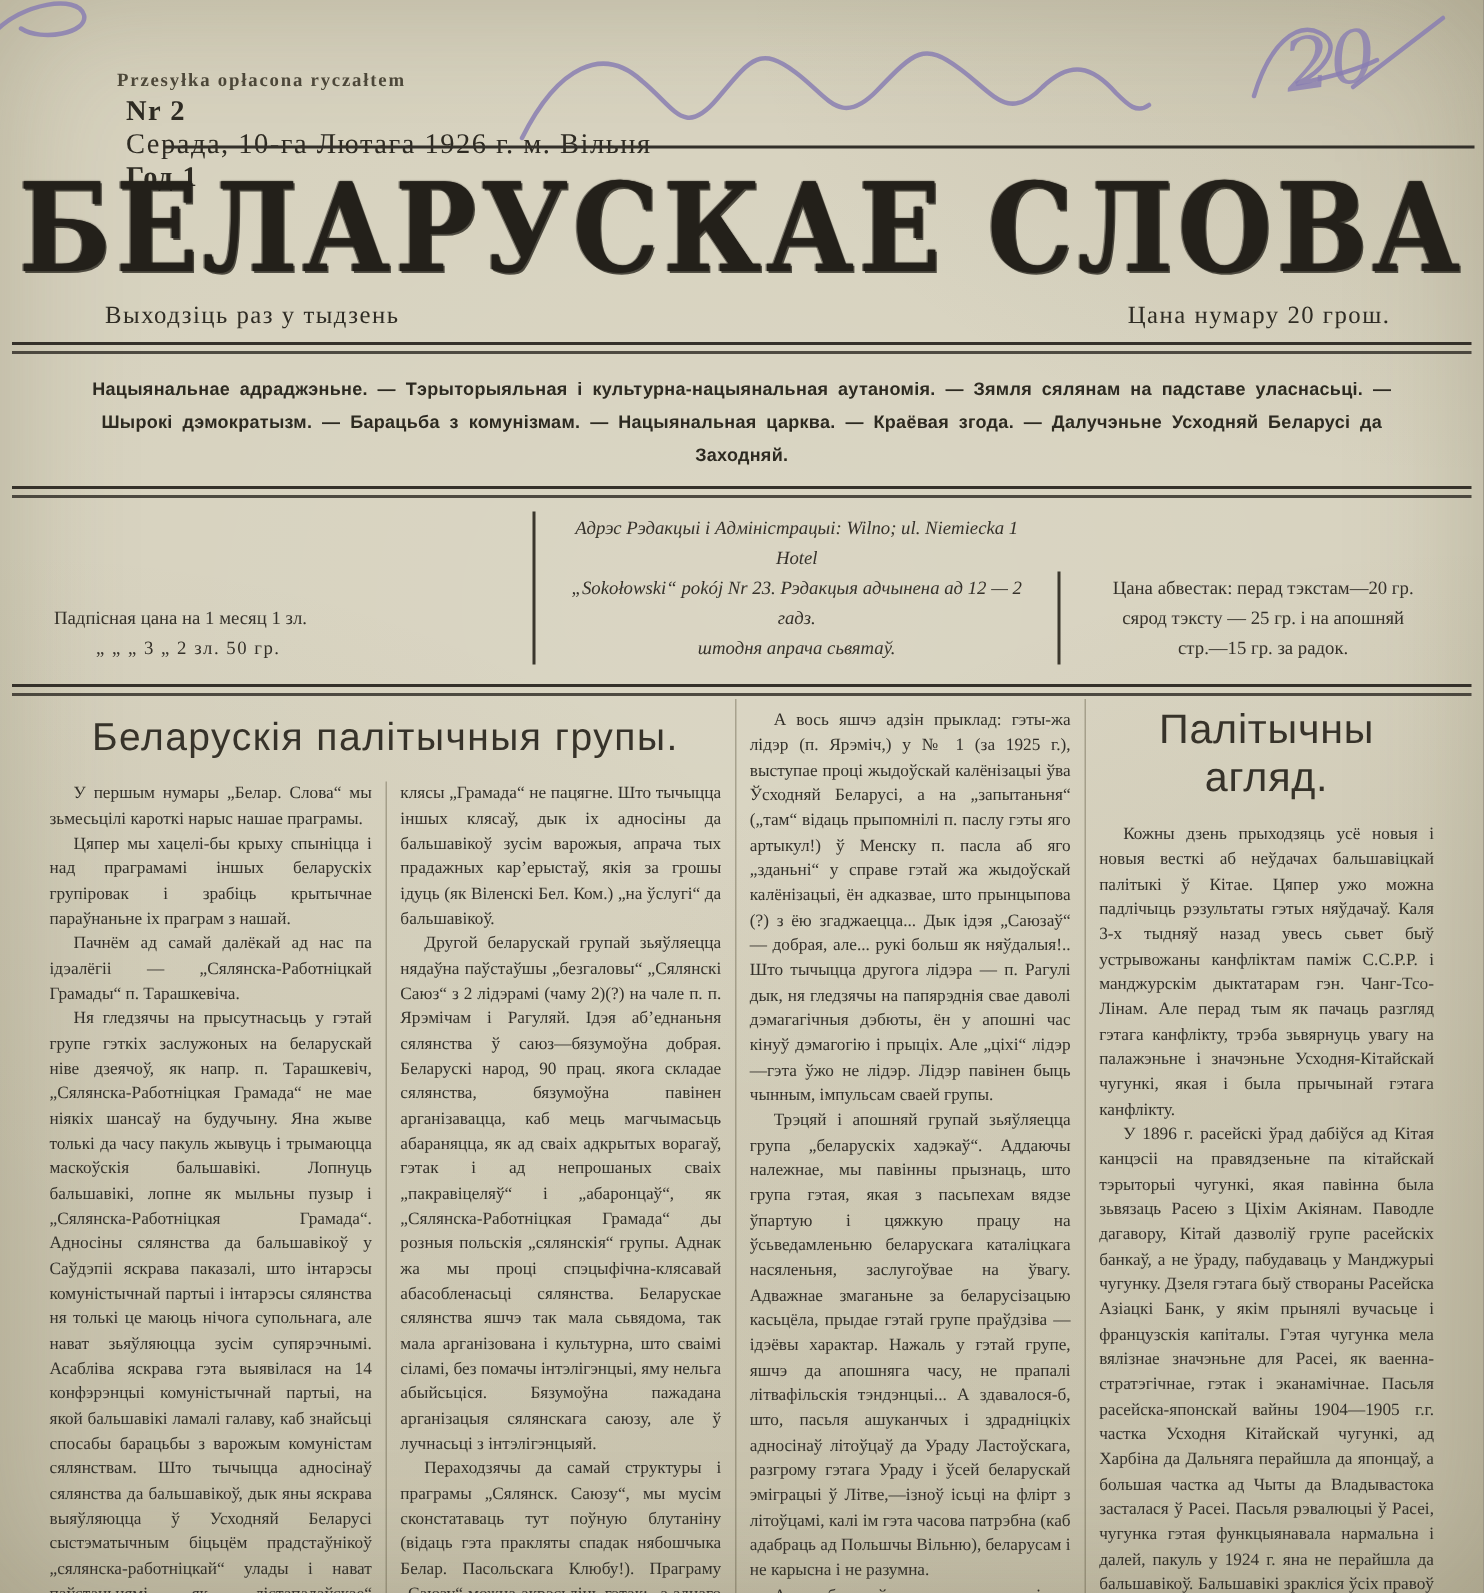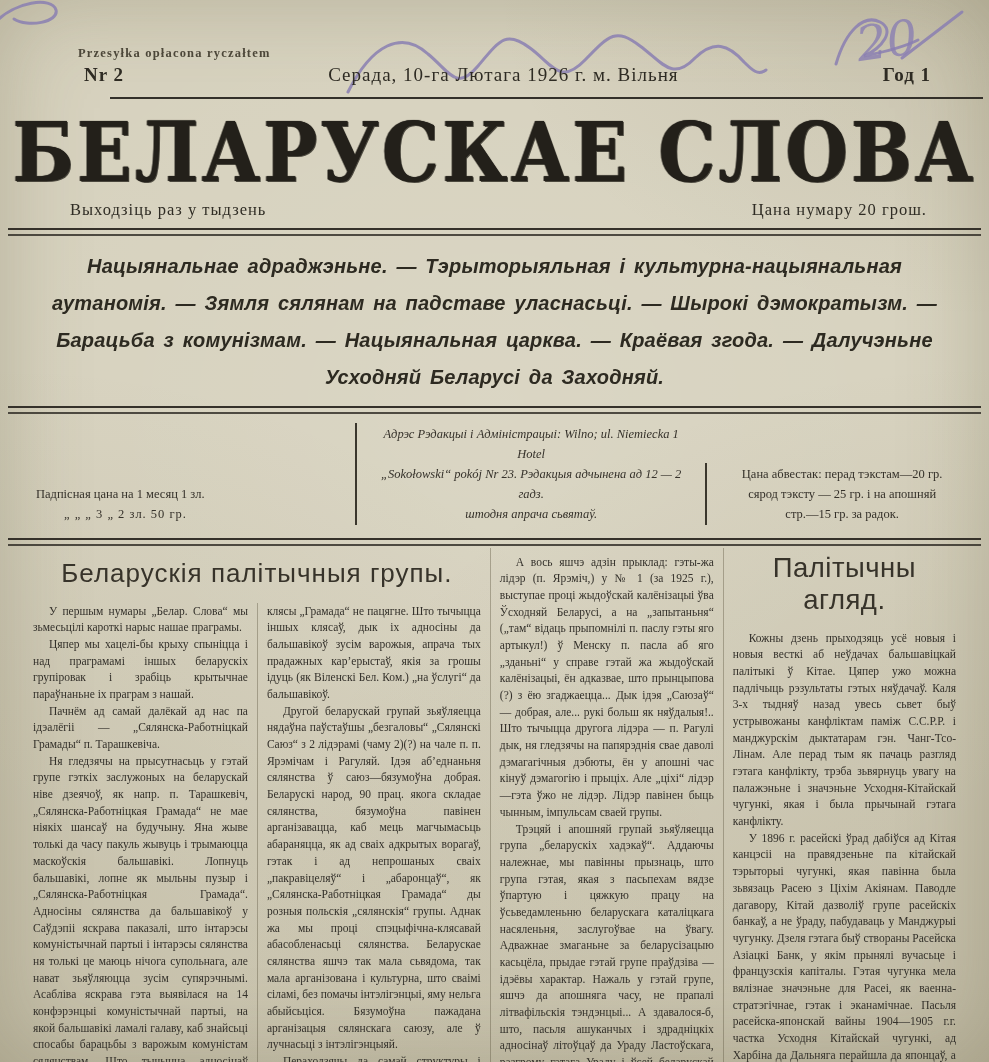--- a/index.html
+++ b/index.html
@@ -15,35 +15,35 @@
       #d6d1bd;
     box-shadow:inset 0 0 90px rgba(95,85,55,.28);
     color:#332f26;
     font-family:"Liberation Serif", serif;
   }
   .ink-overlay{position:absolute;top:0;left:0;width:989px;height:120px;pointer-events:none;}
   .top-zone{position:relative;height:100px;flex:0 0 auto;}
   .postal-note{position:absolute;left:78px;top:46px;font-size:12.5px;font-weight:bold;
     letter-spacing:1.2px;color:#4c4739;}
   .hdrrow{position:absolute;left:0;right:0;top:64px;display:flex;justify-content:space-between;
-    align-items:baseline;padding:0 58px 0 84px;font-size:19px;color:#2e2b23;}
+    align-items:baseline;padding:0 58px 0 84px;font-size:19px;color:#2e2b23;flex-direction:column;}
   .issue,.yearlbl{font-weight:bold;letter-spacing:1px;}
   .dateline{letter-spacing:1px;}
   .hdr-rule{position:absolute;left:110px;right:6px;top:97px;height:2px;background:#33302a;}
   .masthead{flex:0 0 auto;text-align:center;margin-top:8px;white-space:nowrap;
     font-family:"DejaVu Serif", serif;font-weight:bold;font-size:72px;letter-spacing:3px;
     line-height:1.08;color:#23201a;transform:scaleY(1.14);transform-origin:50% 0;
     text-shadow:0 0 1px #23201a,1px 1px 0 rgba(35,32,26,.75),-1px 0 0 rgba(35,32,26,.45);}
   .subrow{flex:0 0 auto;display:flex;justify-content:space-between;padding:14px 62px 4px 70px;
     font-size:16.5px;letter-spacing:1px;color:#2f2c24;}
   .ruleD{flex:0 0 auto;height:4px;border-top:2px solid #35312a;border-bottom:2px solid rgba(53,49,42,.85);
     margin:4px 8px 0;}
   .slogan{flex:0 0 auto;padding:12px 49px 6px;text-align:center;
-    font-family:"Liberation Sans", sans-serif;font-weight:bold;font-size:20px;line-height:1.85;
-    word-spacing:3px;letter-spacing:.2px;color:#2d2a21;font-style:italic;}
+    font-family:"Liberation Sans", sans-serif;font-weight:bold;font-size:12px;line-height:1.85;
+    word-spacing:3px;letter-spacing:.2px;color:#2d2a21;}
   .infobar{flex:0 0 auto;display:flex;align-items:flex-end;padding:9px 24px 9px;
     font-size:12.5px;line-height:1.6;color:#35312a;}
   .ib{padding:1px 12px;}
   .ib+.ib{border-left:2px solid #3b372d;}
   .ib-sub{width:36%;}
   .ib-addr{width:38%;text-align:center;font-style:italic;}
   .ib-ads{width:26%;text-align:center;padding-left:24px;}
   .ib-sub .l2{padding-left:28px;letter-spacing:1px;}
   .ib-sub .l3{padding-left:34px;}
   .bodygrid{flex:1 1 auto;display:grid;grid-template-columns:1fr 1fr 1fr 1.04fr;

